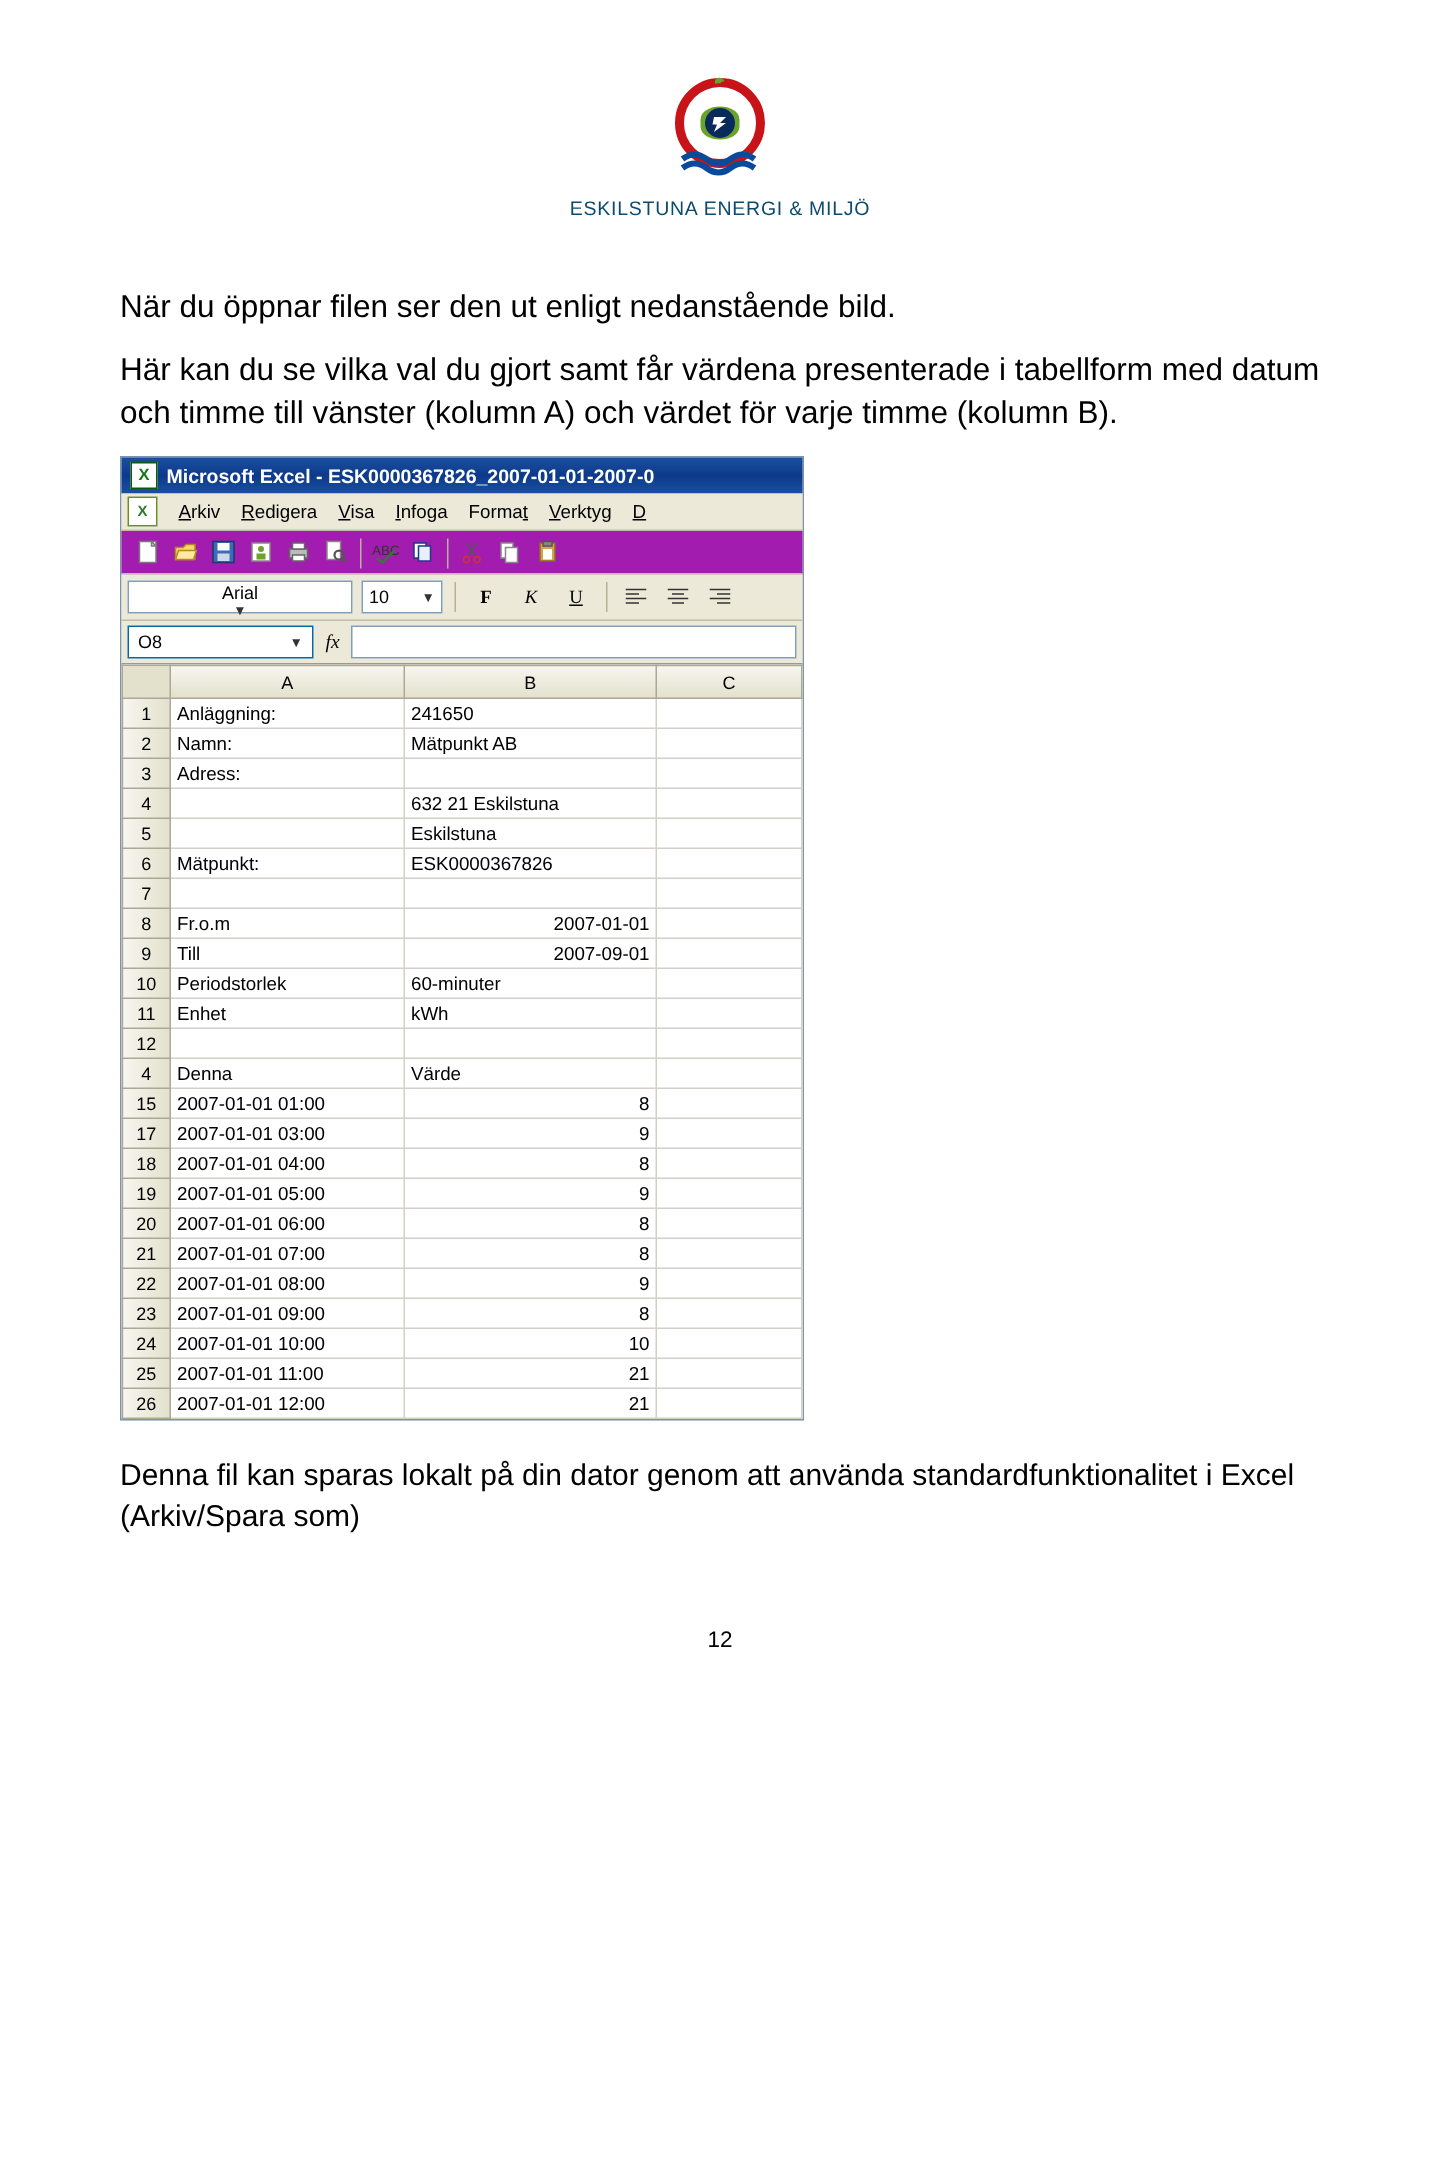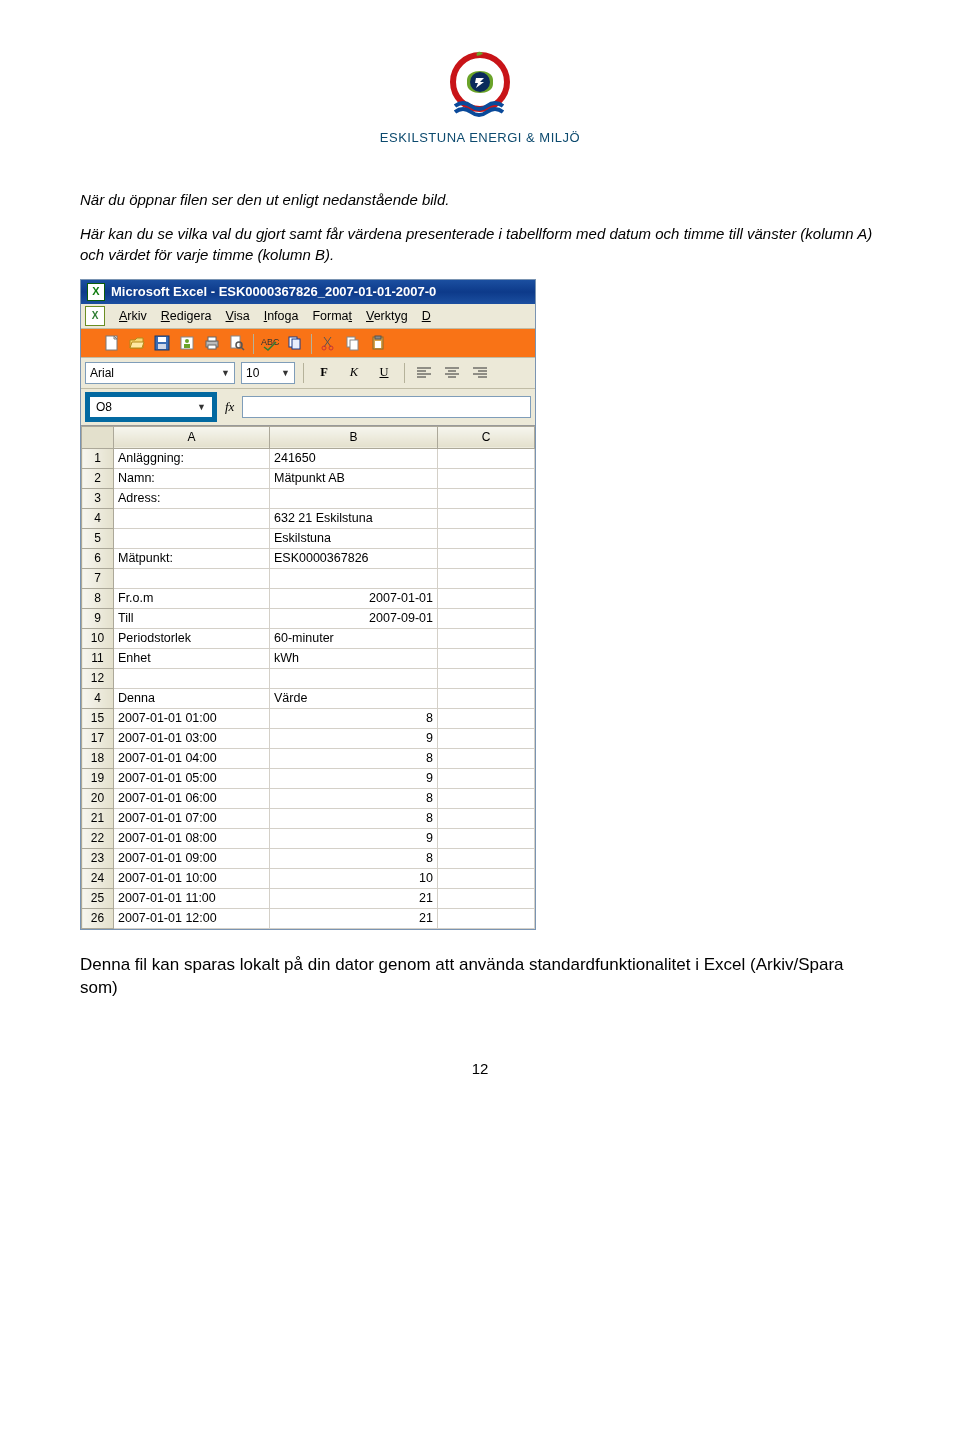--- a/index.html
+++ b/index.html
@@ -21,24 +21,23 @@
   .logo-mark svg { display:block; margin:0 auto; }
   .logo-text {
     font-family: Arial, Helvetica, sans-serif;
     font-size: 13px;
     letter-spacing: 0.5px;
     color: #0c4a6e;
     font-weight: 400;
     margin-top: 4px;
   }
   .intro-para {
-    font-size: 15px;
+    font-size: 21px;
     line-height: 1.35;
     margin: 0 0 14px 0;
-    font-style: italic;
   }
 
   
   .excel {
     width: 454px;
     border: 1px solid #7a94b2;
     font-family: Tahoma, Arial, sans-serif;
     font-size: 12.5px;
     background: #ece9d8;
     color: #000;
@@ -64,50 +63,50 @@
     padding: 2px 4px;
     border-bottom: 1px solid #c0bca6;
     display:flex; align-items:center; gap:14px;
   }
   .menubar .xls-icon {
     width:18px;height:18px;border:1px solid #6b8e23;background:#fff;display:inline-flex;align-items:center;justify-content:center;color:#2e7d32;font-size:10px;font-weight:bold;
   }
   .menubar span.mitem { cursor:default; }
   .menubar span.mitem u { text-decoration: underline; }
   .toolbar {
-    background: #f97316;
-    padding: 3px 20px;
+    background: #a21caf;
+    padding: 3px 7px;
     border-bottom: 1px solid #c0bca6;
     display:flex; align-items:flex-end; gap:3px;
   }
   .tb-ico {
     width:22px;height:22px;display:inline-flex;align-items:center;justify-content:center;
   }
   .sep { width:1px;height:20px;background:#b5b29a;margin:0 2px; }
   .fmt-bar {
     background:#ece9d8;padding:3px 4px;border-bottom:1px solid #c0bca6;display:flex;align-items:center;gap:6px;
   }
   .fmt-font {
-    width:140px;height:20px;border:1px solid #7f9db9;background:#fff;padding:0 4px;font-size:12px;display:flex;align-items:center;justify-content:space-between;
+    width:140px;height:20px;border:1px solid #7f9db9;background:#fff;padding:0 4px;font-size:12px;display:flex;align-items:center;justify-content:space-between;flex-direction:column;
   }
   .fmt-size {
     width:44px;height:20px;border:1px solid #7f9db9;background:#fff;padding:0 4px;font-size:12px;display:flex;align-items:center;justify-content:space-between;
   }
   .dd-arrow{font-size:9px;color:#333;}
   .btn-f {
     width:22px;height:22px;display:inline-flex;align-items:center;justify-content:center;border:1px solid transparent;font-family:'Times New Roman',serif;
   }
   .align-ico {
     width:22px;height:22px;display:inline-flex;align-items:center;justify-content:center;
   }
   .namebox-row {
     background:#ece9d8;padding:3px 4px;border-bottom:1px solid #999;display:flex;align-items:center;gap:8px;
   }
   .namebox {
-    width:110px;height:20px;border:5px solid #0369a1;background:#fff;padding:0 6px;font-size:12px;display:flex;align-items:center;justify-content:space-between;
+    width:110px;height:20px;border:1px solid #0369a1;background:#fff;padding:0 6px;font-size:12px;display:flex;align-items:center;justify-content:space-between;
   }
   .fx-lbl { font-style:italic;font-family:'Times New Roman',serif;font-size:13px; }
   .fx-input { flex:1;height:20px;border:1px solid #7f9db9;background:#fff; }
 
   .grid { background:#fff; }
   .grid table {
     border-collapse: collapse;
     width:100%;
     table-layout: fixed;
   }
@@ -130,21 +129,21 @@
   .row .rownum {
     background: linear-gradient(to right,#f7f6ef,#e3e0cc);
     border:1px solid #aca899;
     text-align:center;
     width:30px;
     font-size:12px;
   }
   .right { text-align: right; }
 
   .outro-para {
-    font-size: 17px;
+    font-size: 20px;
     line-height: 1.35;
     margin: 24px 0 0 0;
   }
   .pgnum {
     text-align:center;
     font-size:15px;
     margin-top:60px;
   }
 </style>
 </head>

